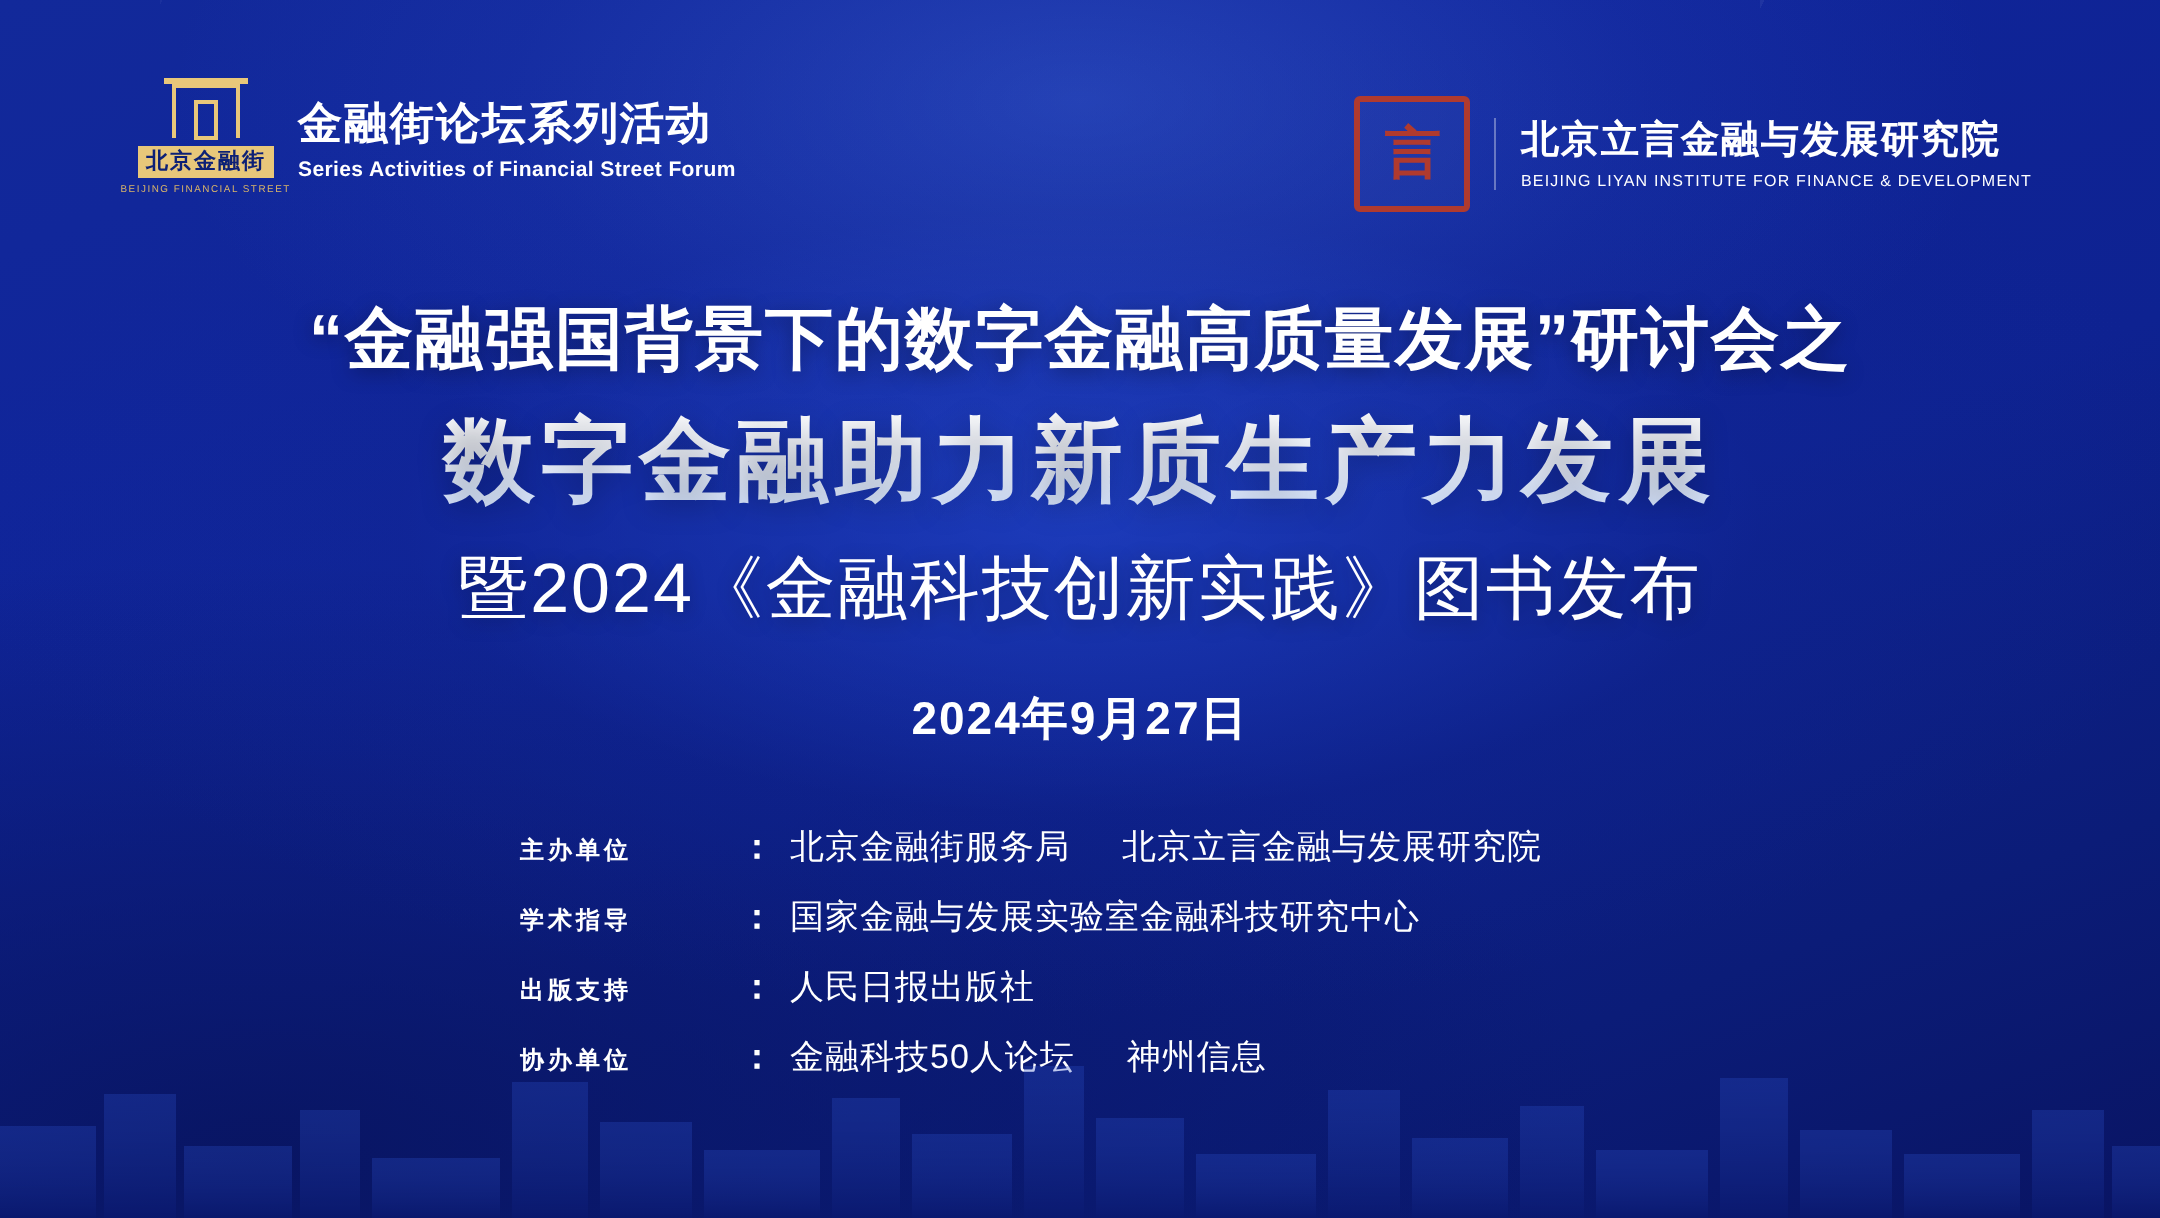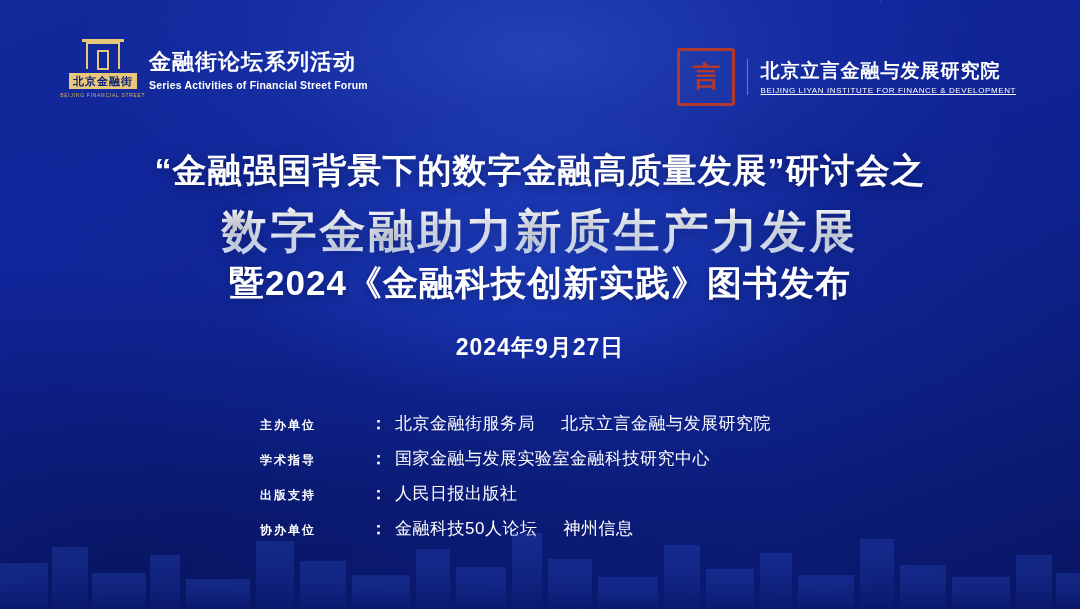--- a/index.html
+++ b/index.html
@@ -181,21 +181,20 @@
     letter-spacing: 1px;
     line-height: 23px;
     white-space: nowrap;
   }
   .lr-en {
     color: #ffffff;
     font-size: 8px;
     letter-spacing: 0.6px;
     margin-top: 4px;
     white-space: nowrap;
-    text-decoration: underline;
   }
 
   
   .titles {
     position: absolute;
     top: 148px;
     left: 0;
     right: 0;
     text-align: center;
   }
@@ -206,31 +205,32 @@
     letter-spacing: 1px;
     line-height: 44px;
     text-shadow: 0 2px 10px rgba(0,0,0,0.35);
   }
   .title-2 {
     margin-top: 10px;
     font-size: 46px;
     font-weight: bold;
     letter-spacing: 3px;
     line-height: 58px;
-    font-family: Liberation Sans, sans-serif;
+    font-family: Liberation Serif, serif;
     background: linear-gradient(180deg, #ffffff 0%, #f2f6ff 40%, #cfe0ff 100%);
     -webkit-background-clip: text;
     background-clip: text;
     color: transparent;
     text-shadow: 0 3px 14px rgba(0,0,0,0.25);
   }
   .title-3 {
+    margin-top: 12px;
     color: #ffffff;
     font-size: 35px;
-    font-weight: bold;
+    font-weight: normal;
     letter-spacing: 1px;
     line-height: 46px;
     text-shadow: 0 2px 10px rgba(0,0,0,0.3);
   }
   .date {
     margin-top: 26px;
     color: #ffffff;
     font-size: 23px;
     font-weight: bold;
     letter-spacing: 1px;

